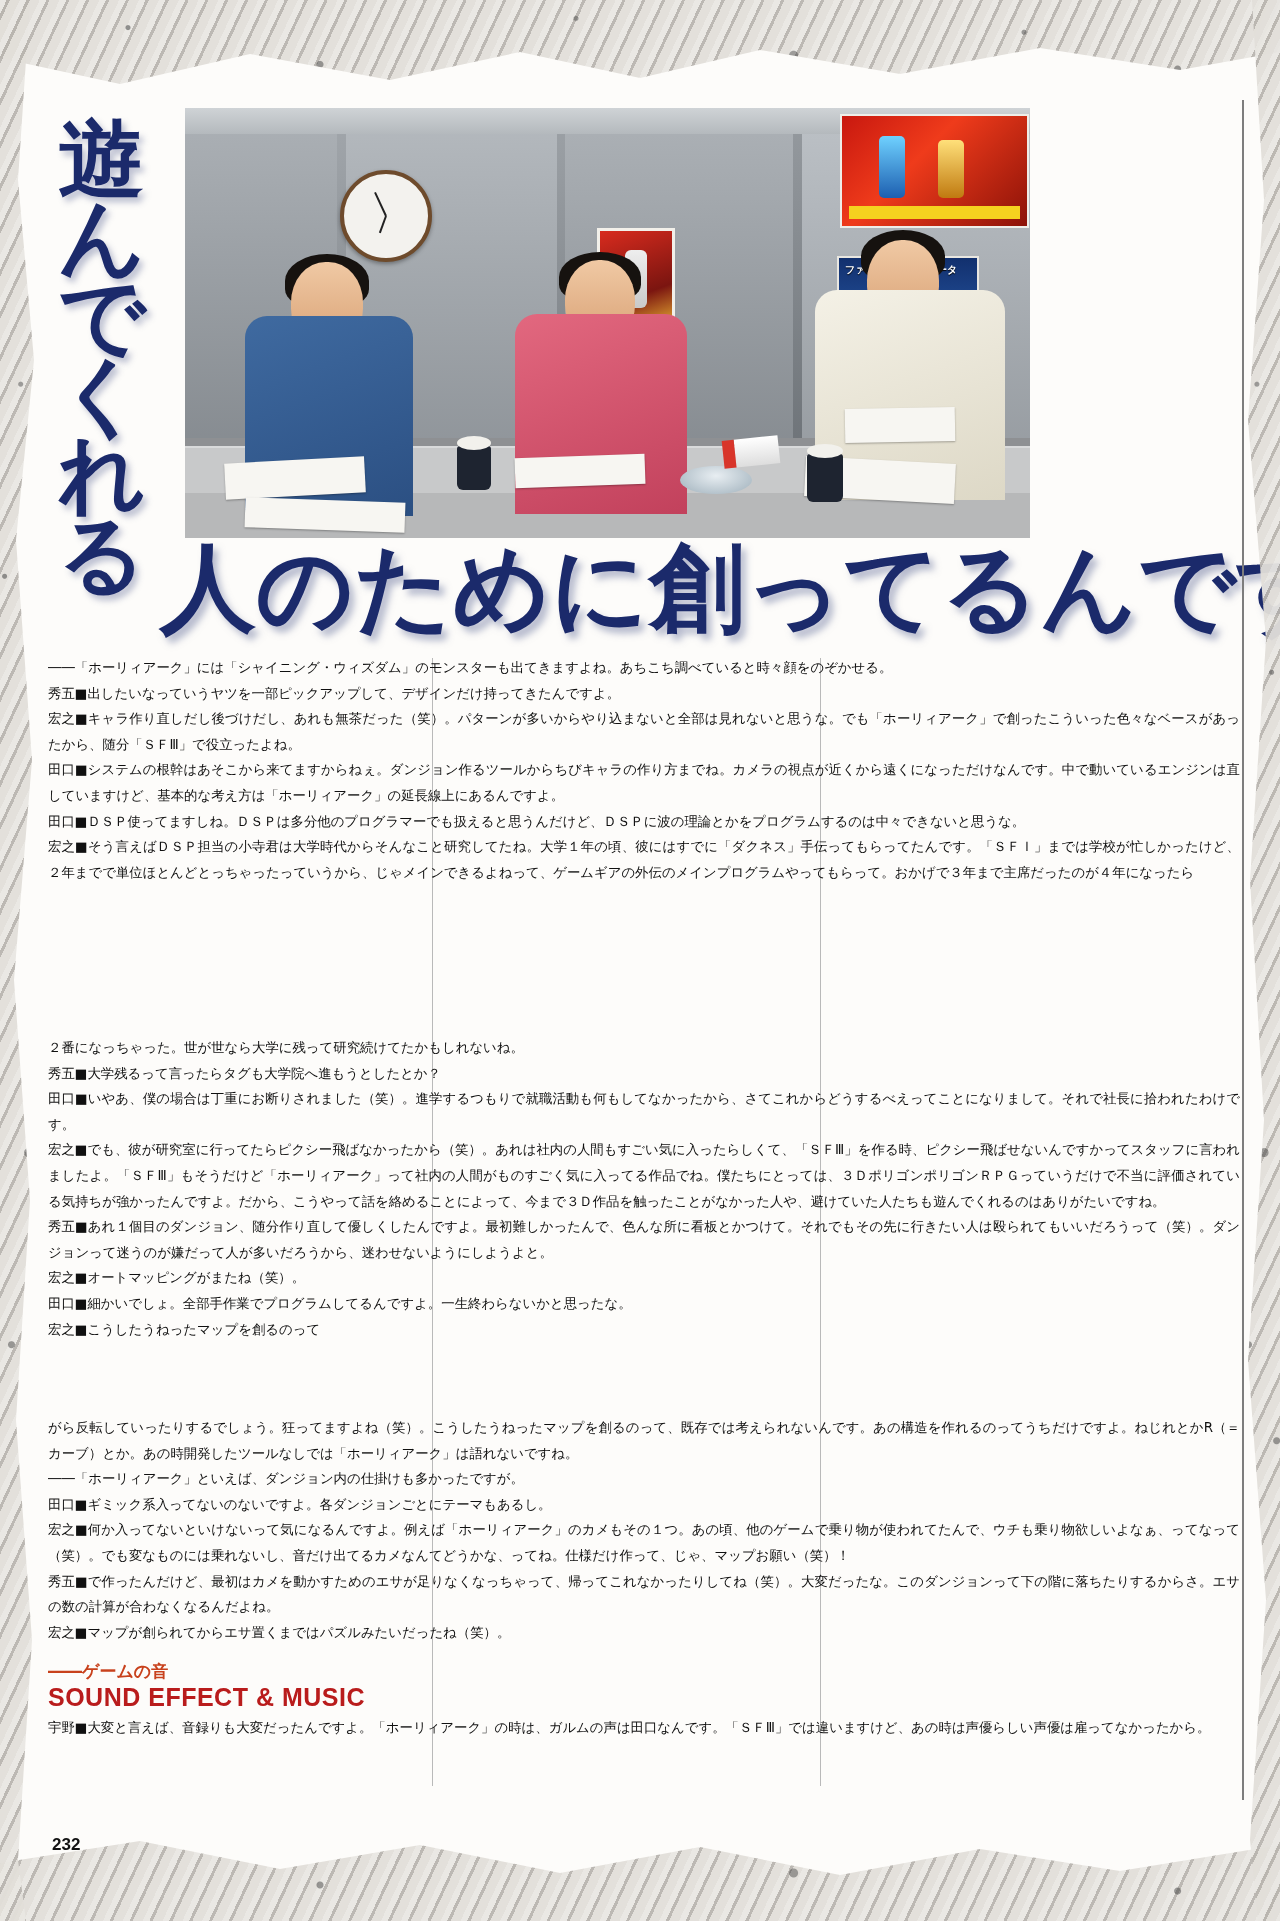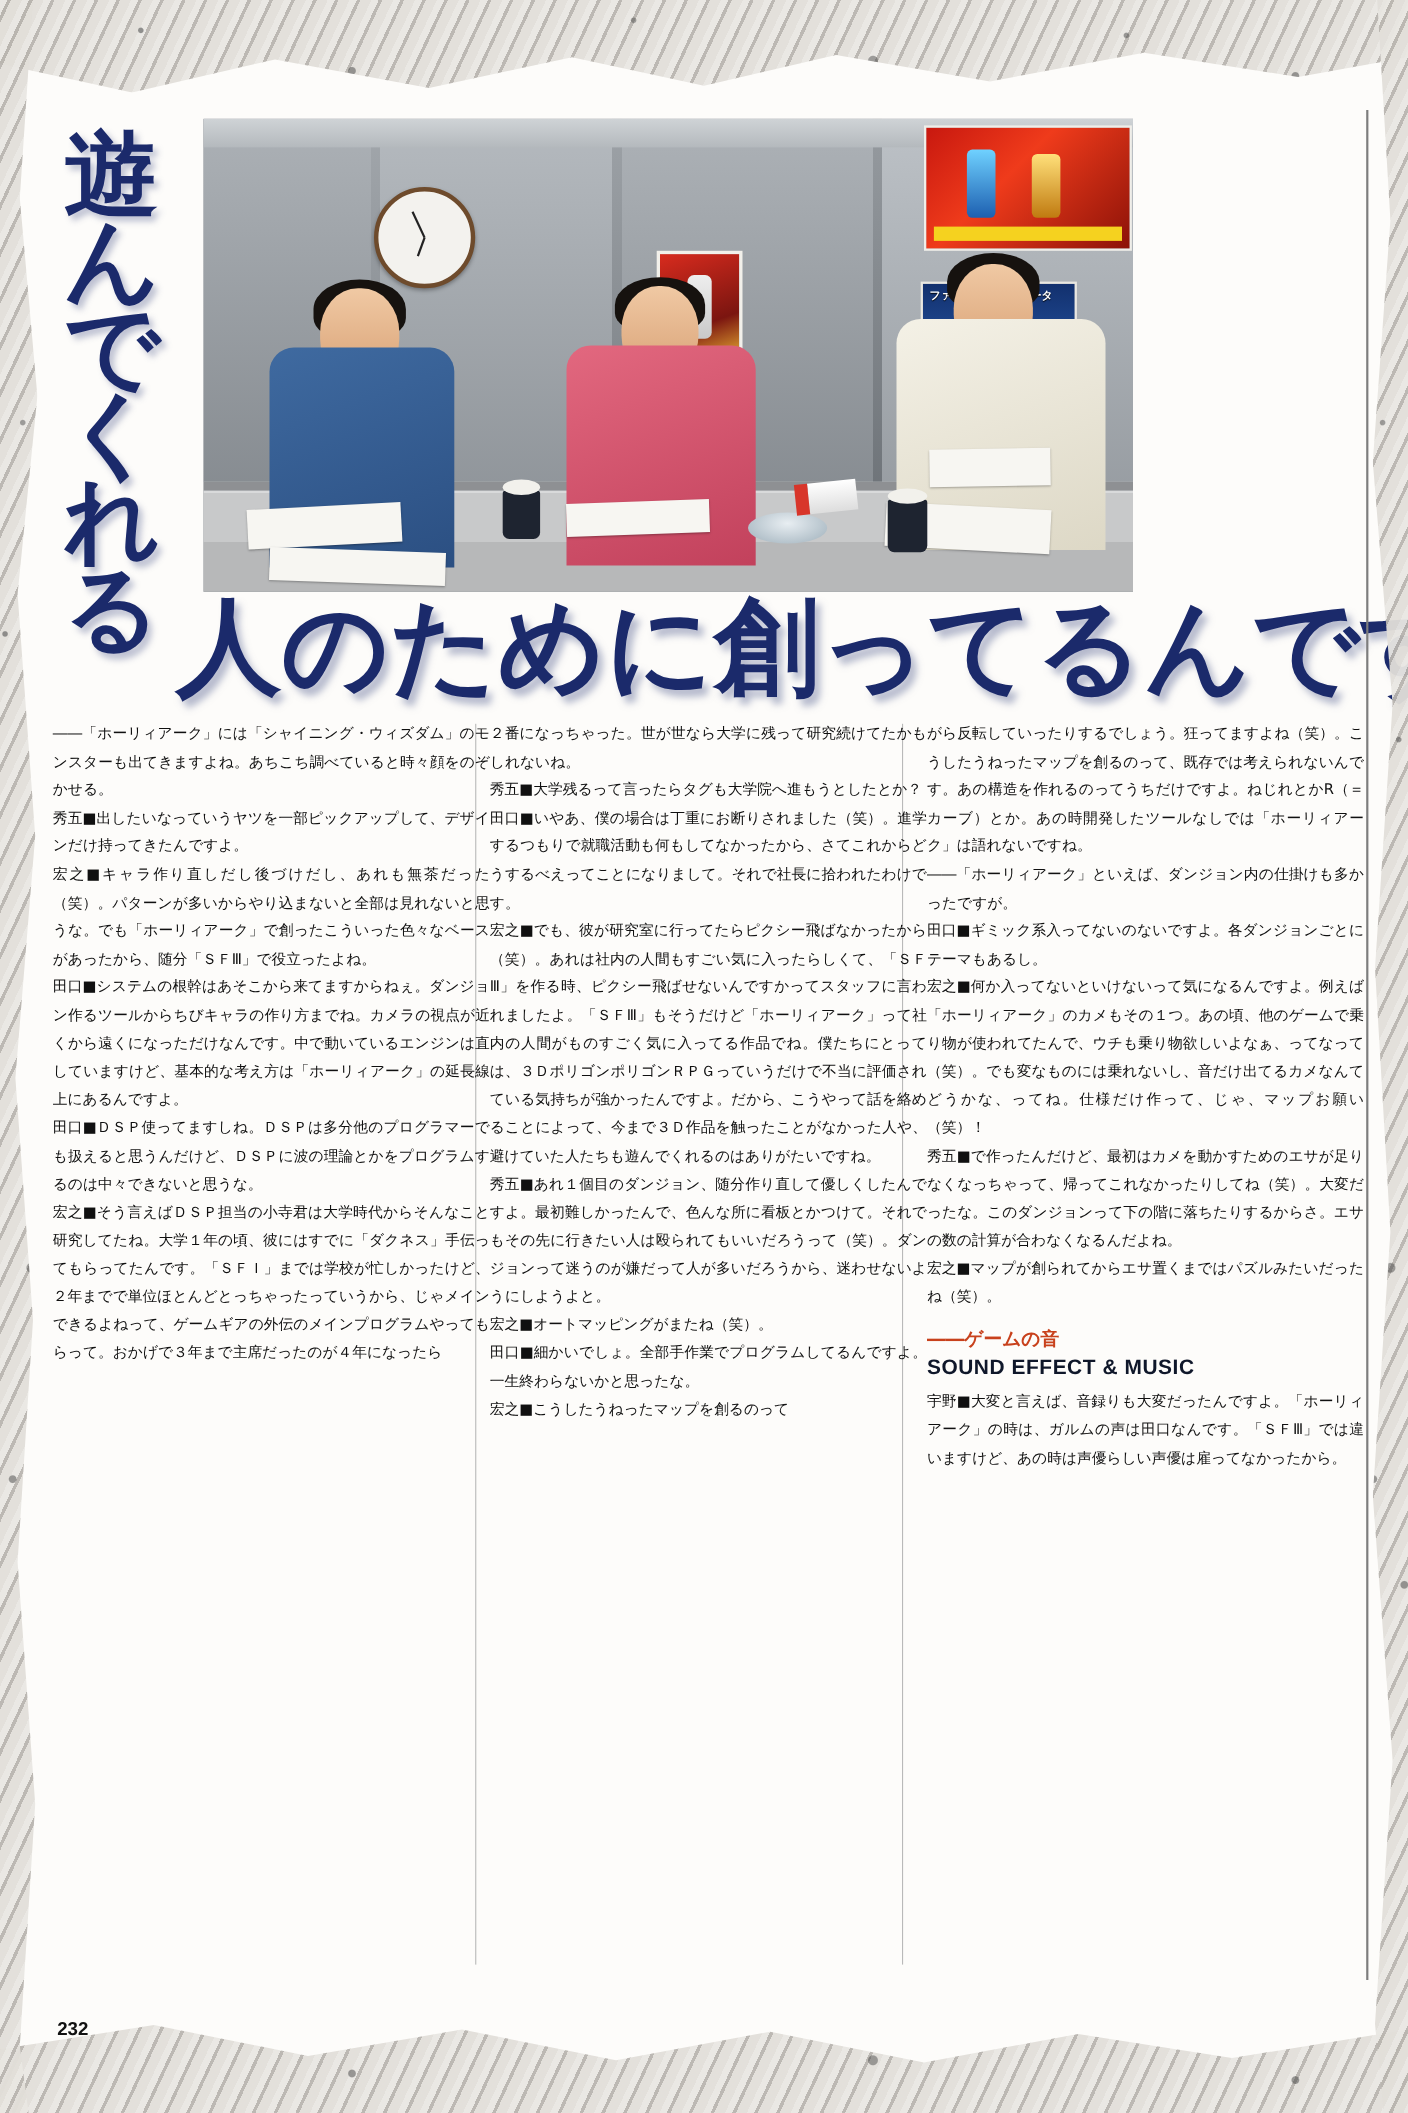--- a/index.html
+++ b/index.html
@@ -171,43 +171,43 @@
     font-size:96px;
     line-height:1;
     color:#1b2a6b;
     white-space:nowrap;
     text-shadow:5px 6px 7px rgba(110,120,160,.5);
   }
 
   
   #columns{
     position:absolute; left:48px; top:655px; width:1192px; height:1140px;
-    display:flex; 
+    display:flex; flex-direction:column;
   }
   .col{
     width:auto; flex:1 1 0;
     font-family:"DejaVu Sans", sans-serif;
     font-size:13.4px;
     line-height:25.6px;
     color:#101010;
     text-align:justify;
   }
   .col p{margin:0;}
   .sect-rule{
     margin-top:14px;
     color:#c8411c;
     font-weight:bold;
     font-size:17px;
     line-height:24px;
     font-family:"DejaVu Sans", sans-serif;
   }
   .sect-eng{
-    color:#0f172a;
+    color:#b91c1c;
     font-weight:bold;
-    font-size:19px;
+    font-size:25px;
     letter-spacing:.5px;
     line-height:28px;
     margin-bottom:4px;
     font-family:"Liberation Sans", sans-serif;
   }
   #col-divider-1, #col-divider-2{
     position:absolute; top:658px; width:1px; height:1128px; background:#b9b9b9;
   }
   #col-divider-1{left:432px;}
   #col-divider-2{left:820px;}

